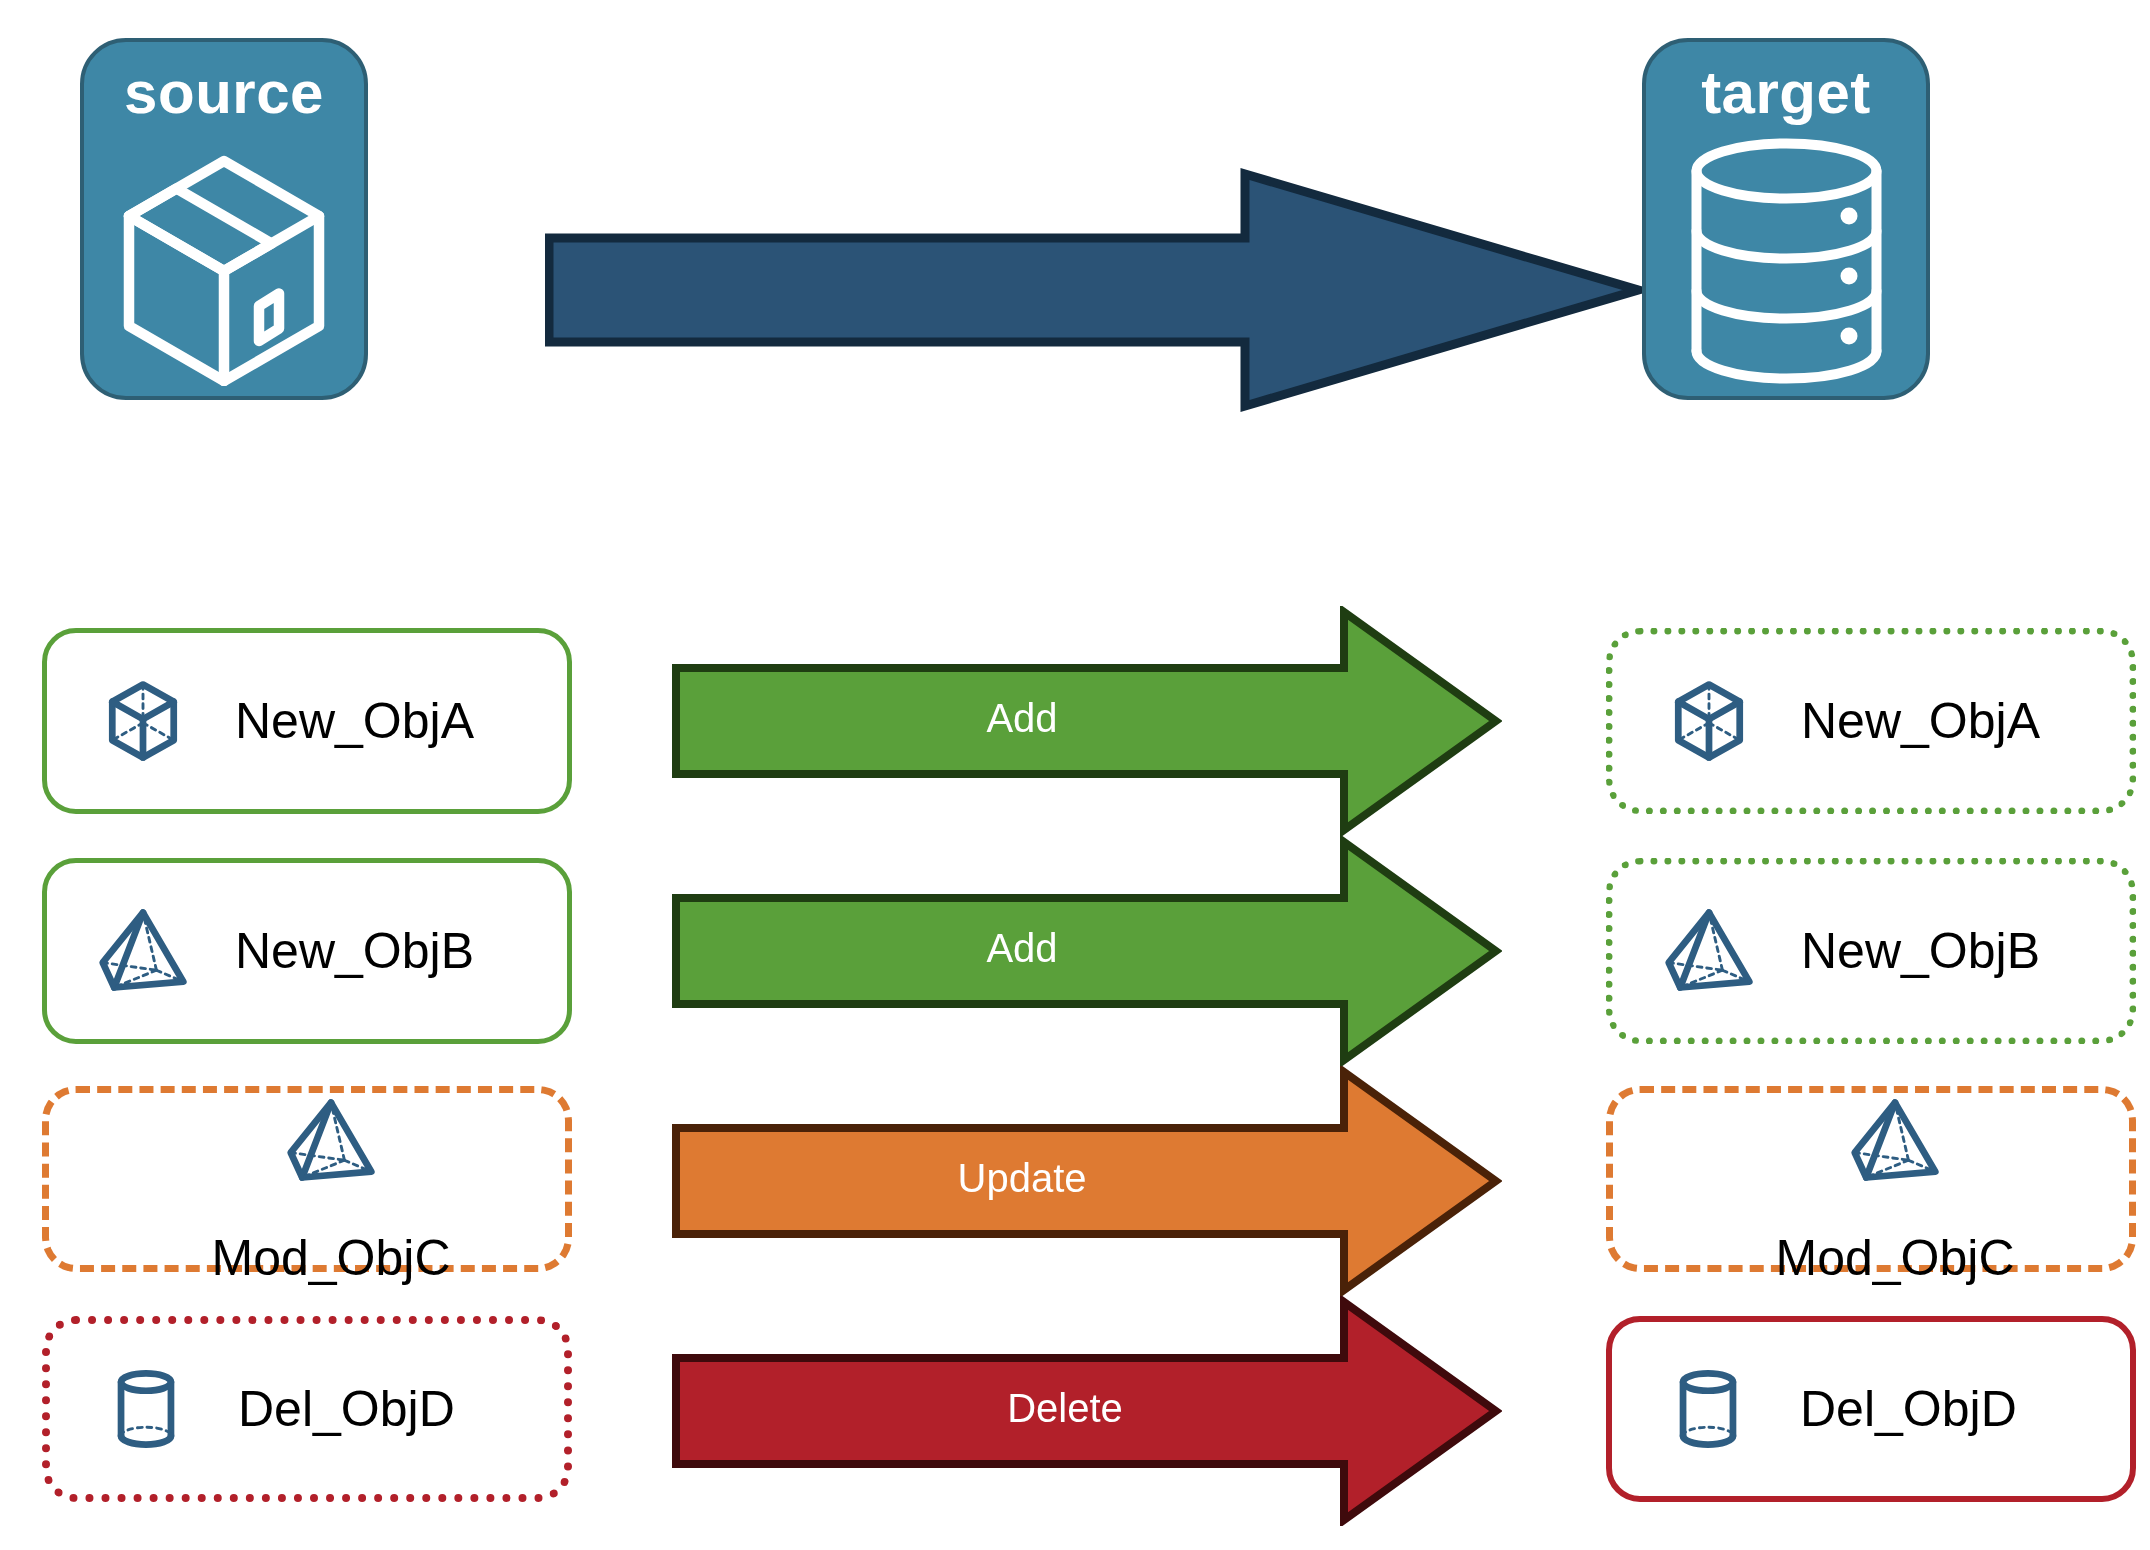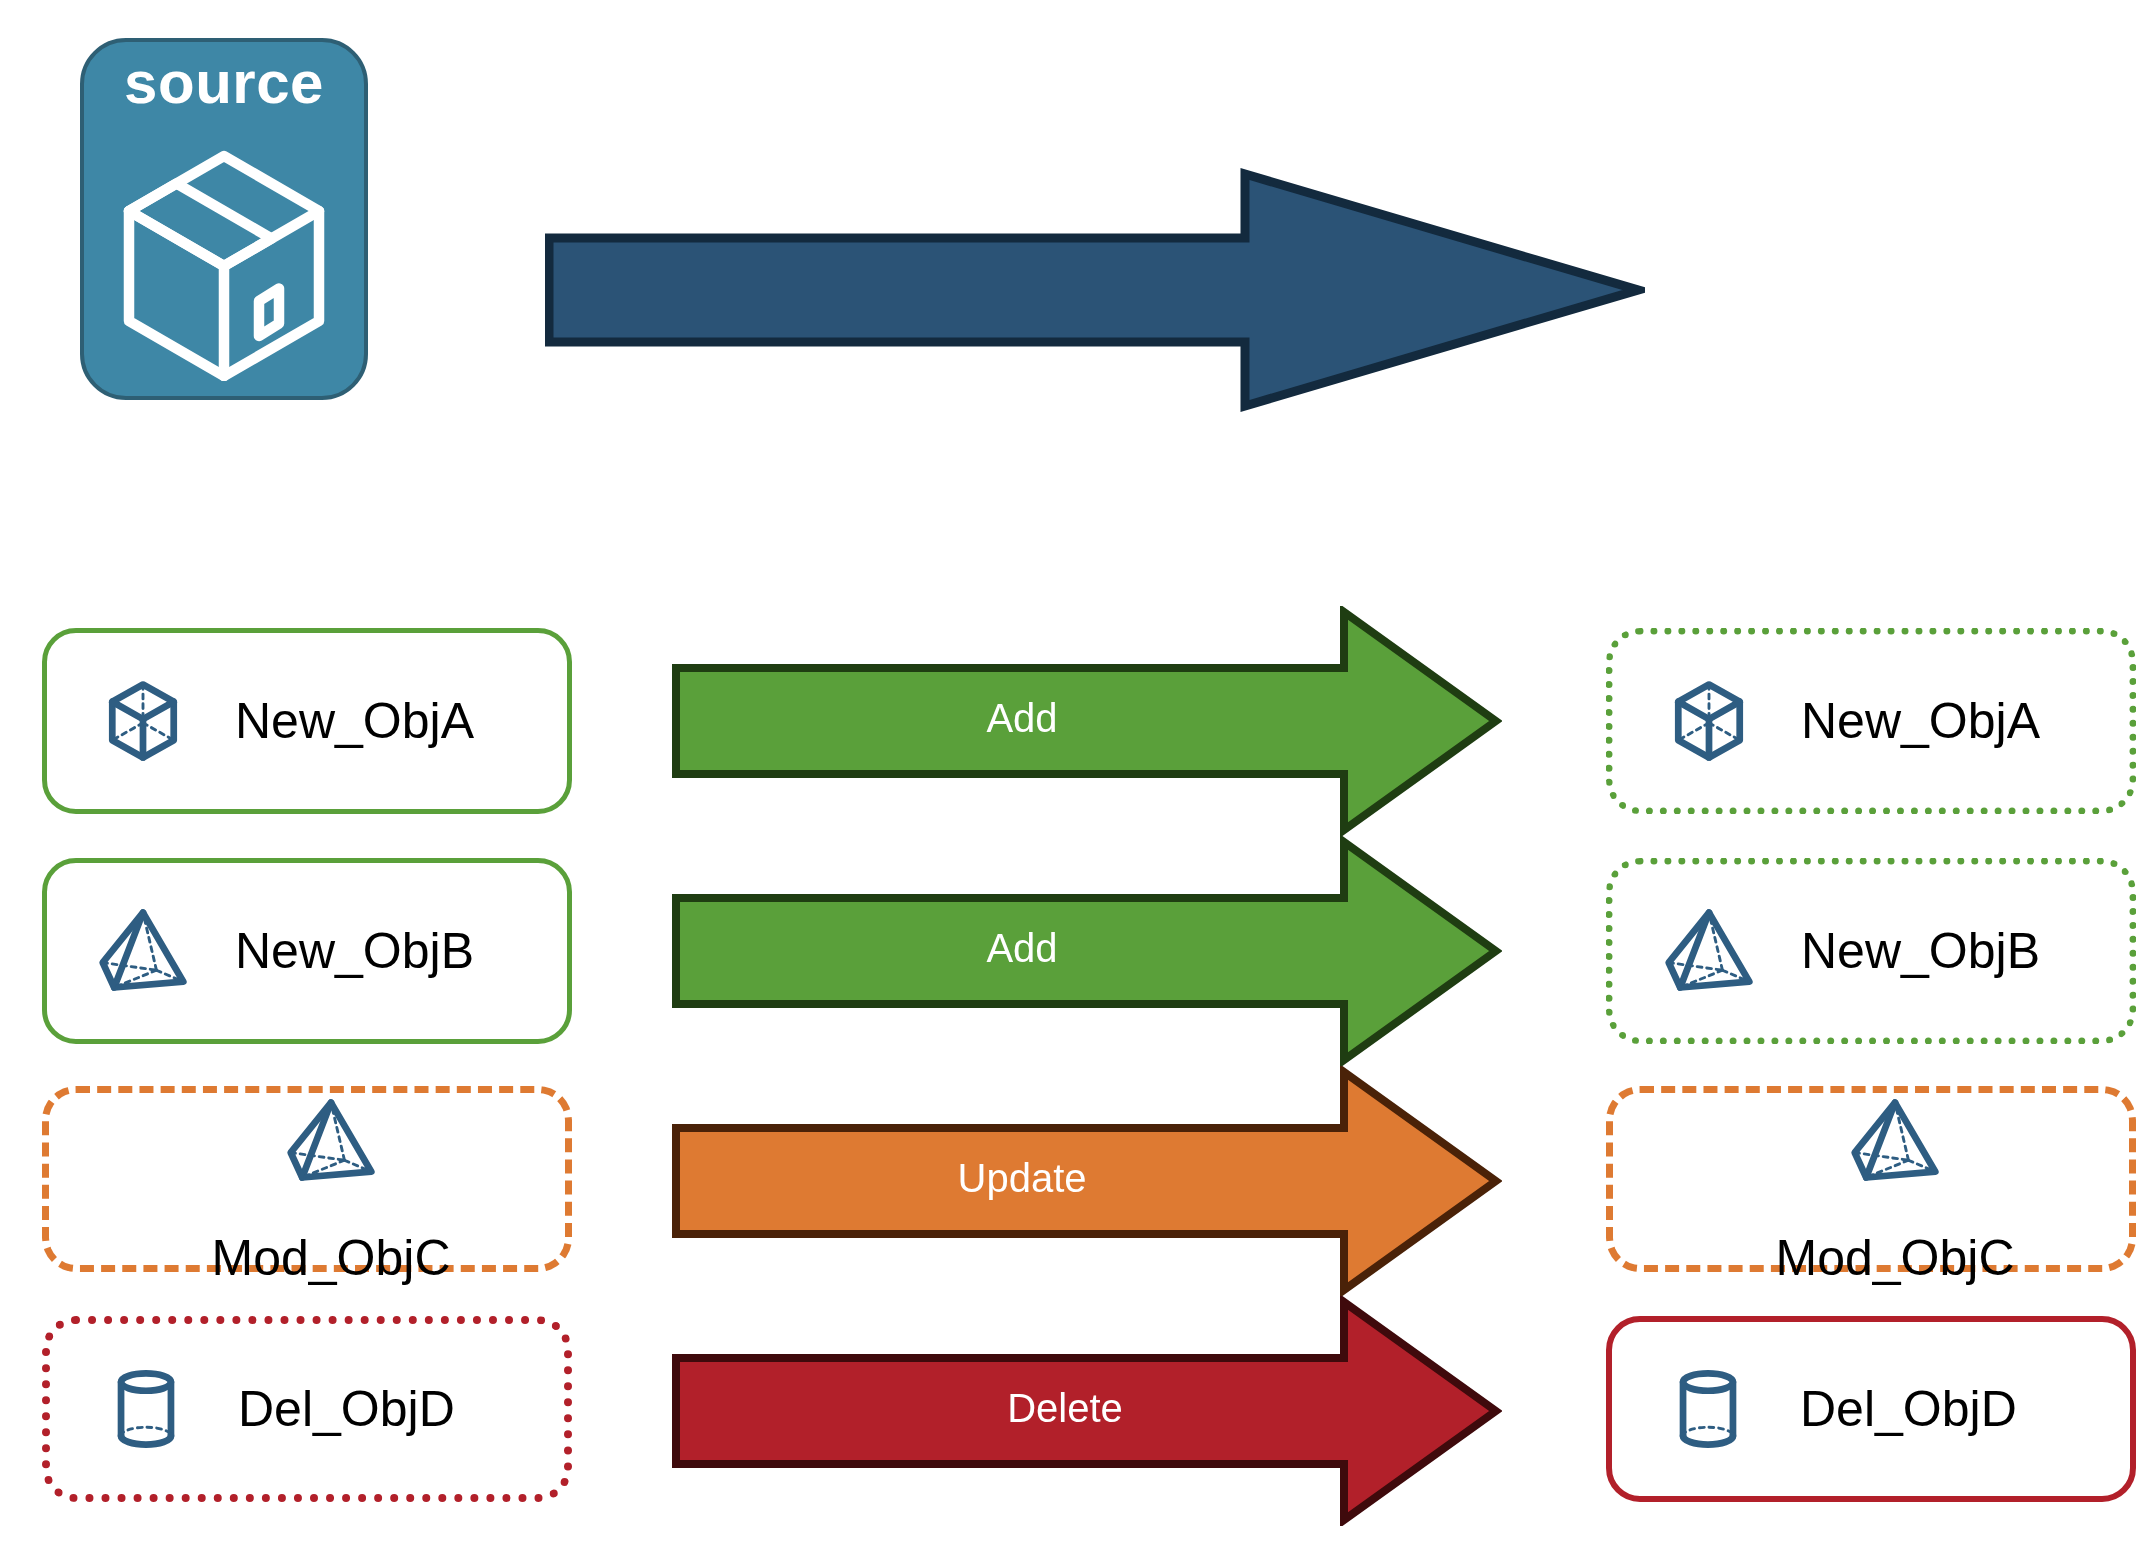--- a/index.html
+++ b/index.html
@@ -22,21 +22,21 @@
   
   .endpoint {
     position: absolute;
     background: #3E87A6;
     border: 4px solid #2E5F74;
     border-radius: 46px;
     box-sizing: border-box;
     display: flex;
     flex-direction: column;
     align-items: center;
-    padding-top: 8px;
+    padding-top: 18px;
   }
   .endpoint-label {
     color: #ffffff;
     font-size: 60px;
     font-weight: bold;
     letter-spacing: 0.5px;
     line-height: 1.1;
     user-select: none;
   }
   .endpoint-art {
@@ -148,20 +148,38 @@
       </svg>
     </div>
   </div>
 
   <div id="schema-arrow">
     <svg viewBox="0 0 1100 300" preserveAspectRatio="none" aria-hidden="true">
       <polygon points="4,98 700,98 700,34 1093,150 700,266 700,202 4,202" fill="#2B5376" stroke="#132A3E" stroke-width="9" stroke-linejoin="miter"></polygon>
     </svg>
   </div>
 
+  <div id="target-card" class="endpoint">
+    <div class="endpoint-label">target</div>
+    <div class="endpoint-art">
+      <svg width="215" height="250" viewBox="0 0 86 100" aria-hidden="true">
+        <g fill="none" stroke="#ffffff" stroke-width="4" stroke-linejoin="round" stroke-linecap="round">
+          <ellipse cx="43" cy="14" rx="36" ry="11"></ellipse>
+          <path d="M7 14 L7 86"></path>
+          <path d="M79 14 L79 86"></path>
+          <path d="M7 86 a36 11 0 0 0 72 0"></path>
+          <path d="M7 38 a36 11 0 0 0 72 0"></path>
+          <path d="M7 62 a36 11 0 0 0 72 0"></path>
+        </g>
+        <circle cx="68" cy="32" r="3.4" fill="#ffffff"></circle>
+        <circle cx="68" cy="56" r="3.4" fill="#ffffff"></circle>
+        <circle cx="68" cy="80" r="3.4" fill="#ffffff"></circle>
+      </svg>
+    </div>
+  </div>
 
   <div class="obj-card border-solid-green" style="left:42px; top:628px; width:530px; height:186px;">
     <svg class="obj-icon" viewBox="0 0 100 100" aria-hidden="true">
       <g fill="none" stroke="#2E5D82" stroke-width="7" stroke-linejoin="round" stroke-linecap="round">
         <path d="M18 30 L50 12 L82 30 L82 70 L50 88 L18 70 Z"></path>
         <path d="M18 30 L50 48 L82 30"></path>
         <path d="M50 48 L50 88"></path>
       </g>
       <g fill="none" stroke="#2E5D82" stroke-width="3" stroke-dasharray="5 5" stroke-linecap="round">
         <path d="M50 12 L50 52"></path>

